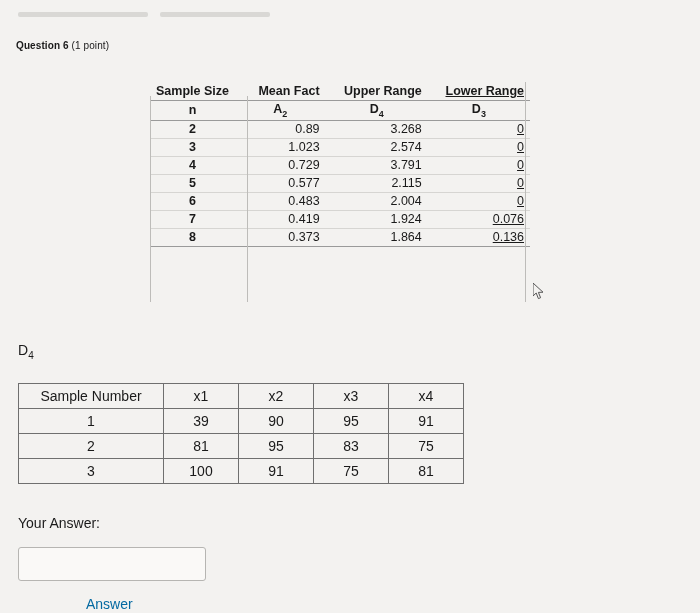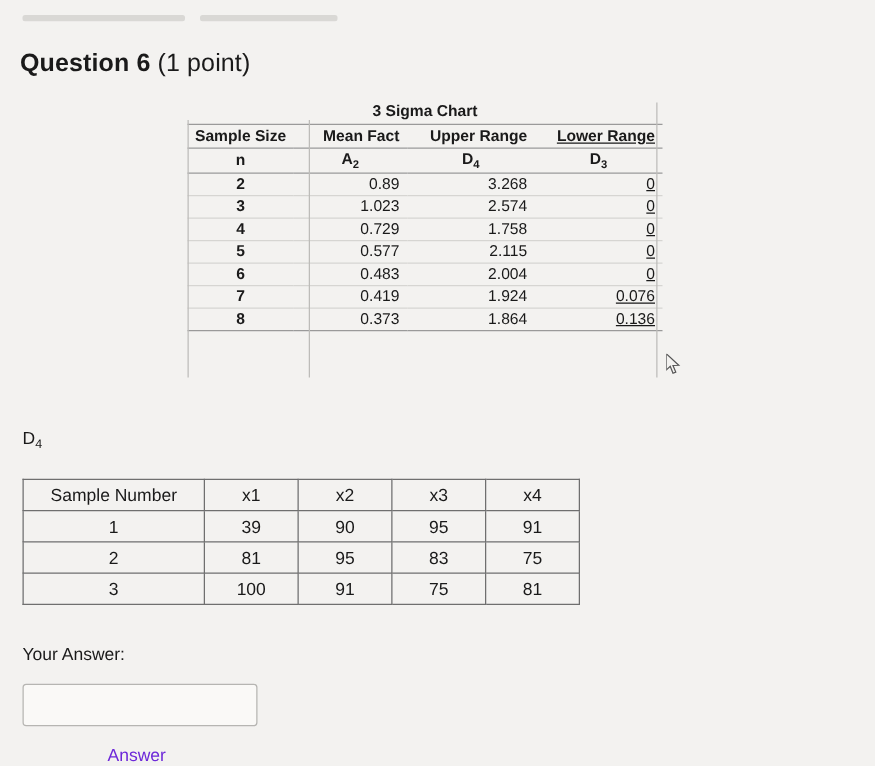--- a/index.html
+++ b/index.html
@@ -24,21 +24,21 @@
     background: #d9d8d5;
     border-radius: 2px;
   }
   .topbar.a { left: 18px; width: 130px; }
   .topbar.b { left: 160px; width: 110px; }
 
   .question-title {
     position: absolute;
     top: 40px;
     left: 16px;
-    font-size: 20px;
+    font-size: 10px;
     font-weight: bold;
     letter-spacing: .1px;
   }
   .question-title .pts {
     font-weight: normal;
   }
 
   
   .sigma-wrap {
     position: absolute;
@@ -141,21 +141,21 @@
     height: 30px;
     background: #faf9f7;
     border: 1px solid #b6b5b2;
     border-radius: 3px;
   }
   .answer-label {
     position: absolute;
     top: 596px;
     left: 86px;
     font-size: 14px;
-    color: #6d28d9;
+    color: #0369a1;
   }
 
   
   .cursor {
     position: absolute;
     top: 283px;
     left: 533px;
     width: 12px;
     height: 16px;
   }
@@ -170,21 +170,20 @@
 <div class="question-title">
   <span>Question 6</span>
   <span class="pts">(1 point)</span>
 </div>
 
 <div class="sigma-wrap">
   <div class="vline v1"></div>
   <div class="vline v2"></div>
   <div class="vline v3"></div>
 
-  <div class="sigma-title">3 Sigma Chart</div>
   <table class="sigma">
     <thead>
       <tr>
         <th class="c-n">Sample Size</th>
         <th class="c-a">Mean Fact</th>
         <th class="c-d4">Upper Range</th>
         <th class="c-d3">Lower Range</th>
       </tr>
       <tr>
         <td class="sub">n</td>
@@ -202,21 +201,21 @@
       </tr>
       <tr>
         <td class="c-n">3</td>
         <td class="c-a">1.023</td>
         <td class="c-d4">2.574</td>
         <td class="c-d3">0</td>
       </tr>
       <tr>
         <td class="c-n">4</td>
         <td class="c-a">0.729</td>
-        <td class="c-d4">1.758</td>
+        <td class="c-d4">3.791</td>
         <td class="c-d3">0</td>
       </tr>
       <tr>
         <td class="c-n">5</td>
         <td class="c-a">0.577</td>
         <td class="c-d4">2.115</td>
         <td class="c-d3">0</td>
       </tr>
       <tr>
         <td class="c-n">6</td>

